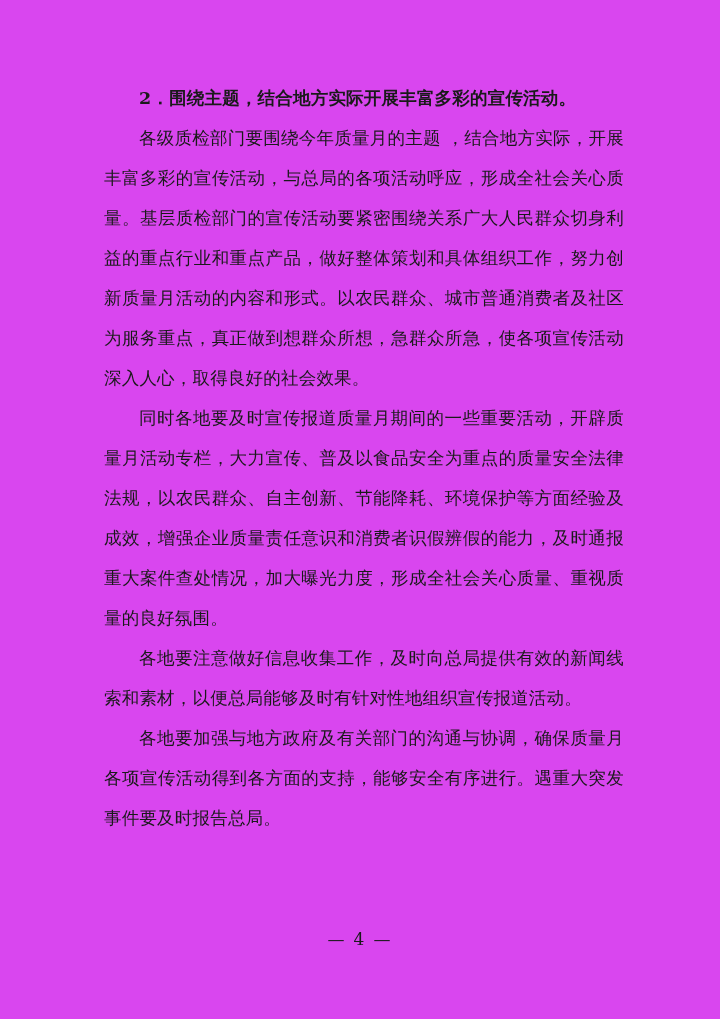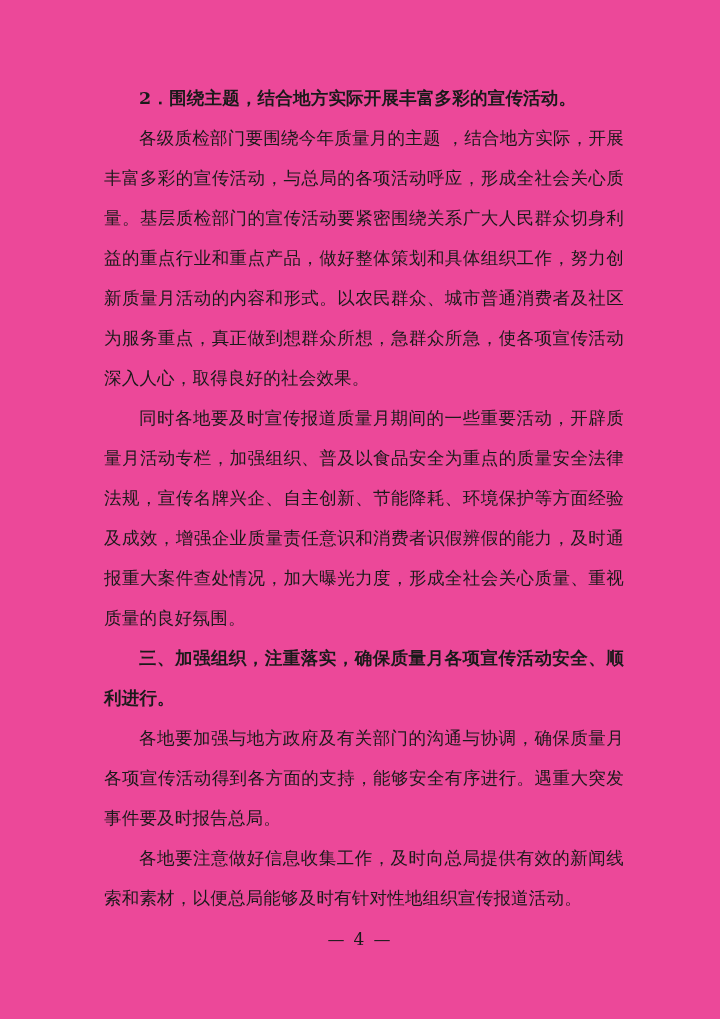--- a/index.html
+++ b/index.html
@@ -14,21 +14,21 @@
     color: #1a1a1a;
     position: relative;
     overflow: hidden;
   }
   .page {
     width: 720px;
     height: 1019px;
     box-sizing: border-box;
     padding: 78px 96px 0 104px;
     position: relative;
-    background: #ec4899;
+    background: #d946ef;
   }
   .doc-body {
     font-size: 17.5px;
     line-height: 40px;
   }
   p.para {
     margin: 0 0 0 0;
     text-indent: 2em;
     text-align: justify;
     text-justify: inter-ideograph;
@@ -60,27 +60,26 @@
 <body>
 
 <div class="page">
 
   <div class="doc-body">
 
     <p class="heading">2．围绕主题，结合地方实际开展丰富多彩的宣传活动。</p>
 
     <p class="para">各级质检部门要围绕今年质量月的主题 ，结合地方实际，开展丰富多彩的宣传活动，与总局的各项活动呼应，形成全社会关心质量。基层质检部门的宣传活动要紧密围绕关系广大人民群众切身利益的重点行业和重点产品，做好整体策划和具体组织工作，努力创新质量月活动的内容和形式。以农民群众、城市普通消费者及社区为服务重点，真正做到想群众所想，急群众所急，使各项宣传活动深入人心，取得良好的社会效果。</p>
 
-    <p class="para">同时各地要及时宣传报道质量月期间的一些重要活动，开辟质量月活动专栏，加强组织、普及以食品安全为重点的质量安全法律法规，宣传名牌兴企、自主创新、节能降耗、环境保护等方面经验及成效，增强企业质量责任意识和消费者识假辨假的能力，及时通报重大案件查处情况，加大曝光力度，形成全社会关心质量、重视质量的良好氛围。</p>
+    <p class="para">同时各地要及时宣传报道质量月期间的一些重要活动，开辟质量月活动专栏，大力宣传、普及以食品安全为重点的质量安全法律法规，以农民群众、自主创新、节能降耗、环境保护等方面经验及成效，增强企业质量责任意识和消费者识假辨假的能力，及时通报重大案件查处情况，加大曝光力度，形成全社会关心质量、重视质量的良好氛围。</p>
 
-    <p class="heading">三、加强组织，注重落实，确保质量月各项宣传活动安全、顺利进行。</p>
+
+    <p class="para">各地要注意做好信息收集工作，及时向总局提供有效的新闻线索和素材，以便总局能够及时有针对性地组织宣传报道活动。</p>
 
     <p class="para">各地要加强与地方政府及有关部门的沟通与协调，确保质量月各项宣传活动得到各方面的支持，能够安全有序进行。遇重大突发事件要及时报告总局。</p>
-
-    <p class="para">各地要注意做好信息收集工作，及时向总局提供有效的新闻线索和素材，以便总局能够及时有针对性地组织宣传报道活动。</p>
 
   </div>
 
   <div class="page-number">
     <span class="dash">—</span><span>4</span><span class="dash">—</span>
   </div>
 
 </div>
 
 </body></html>

